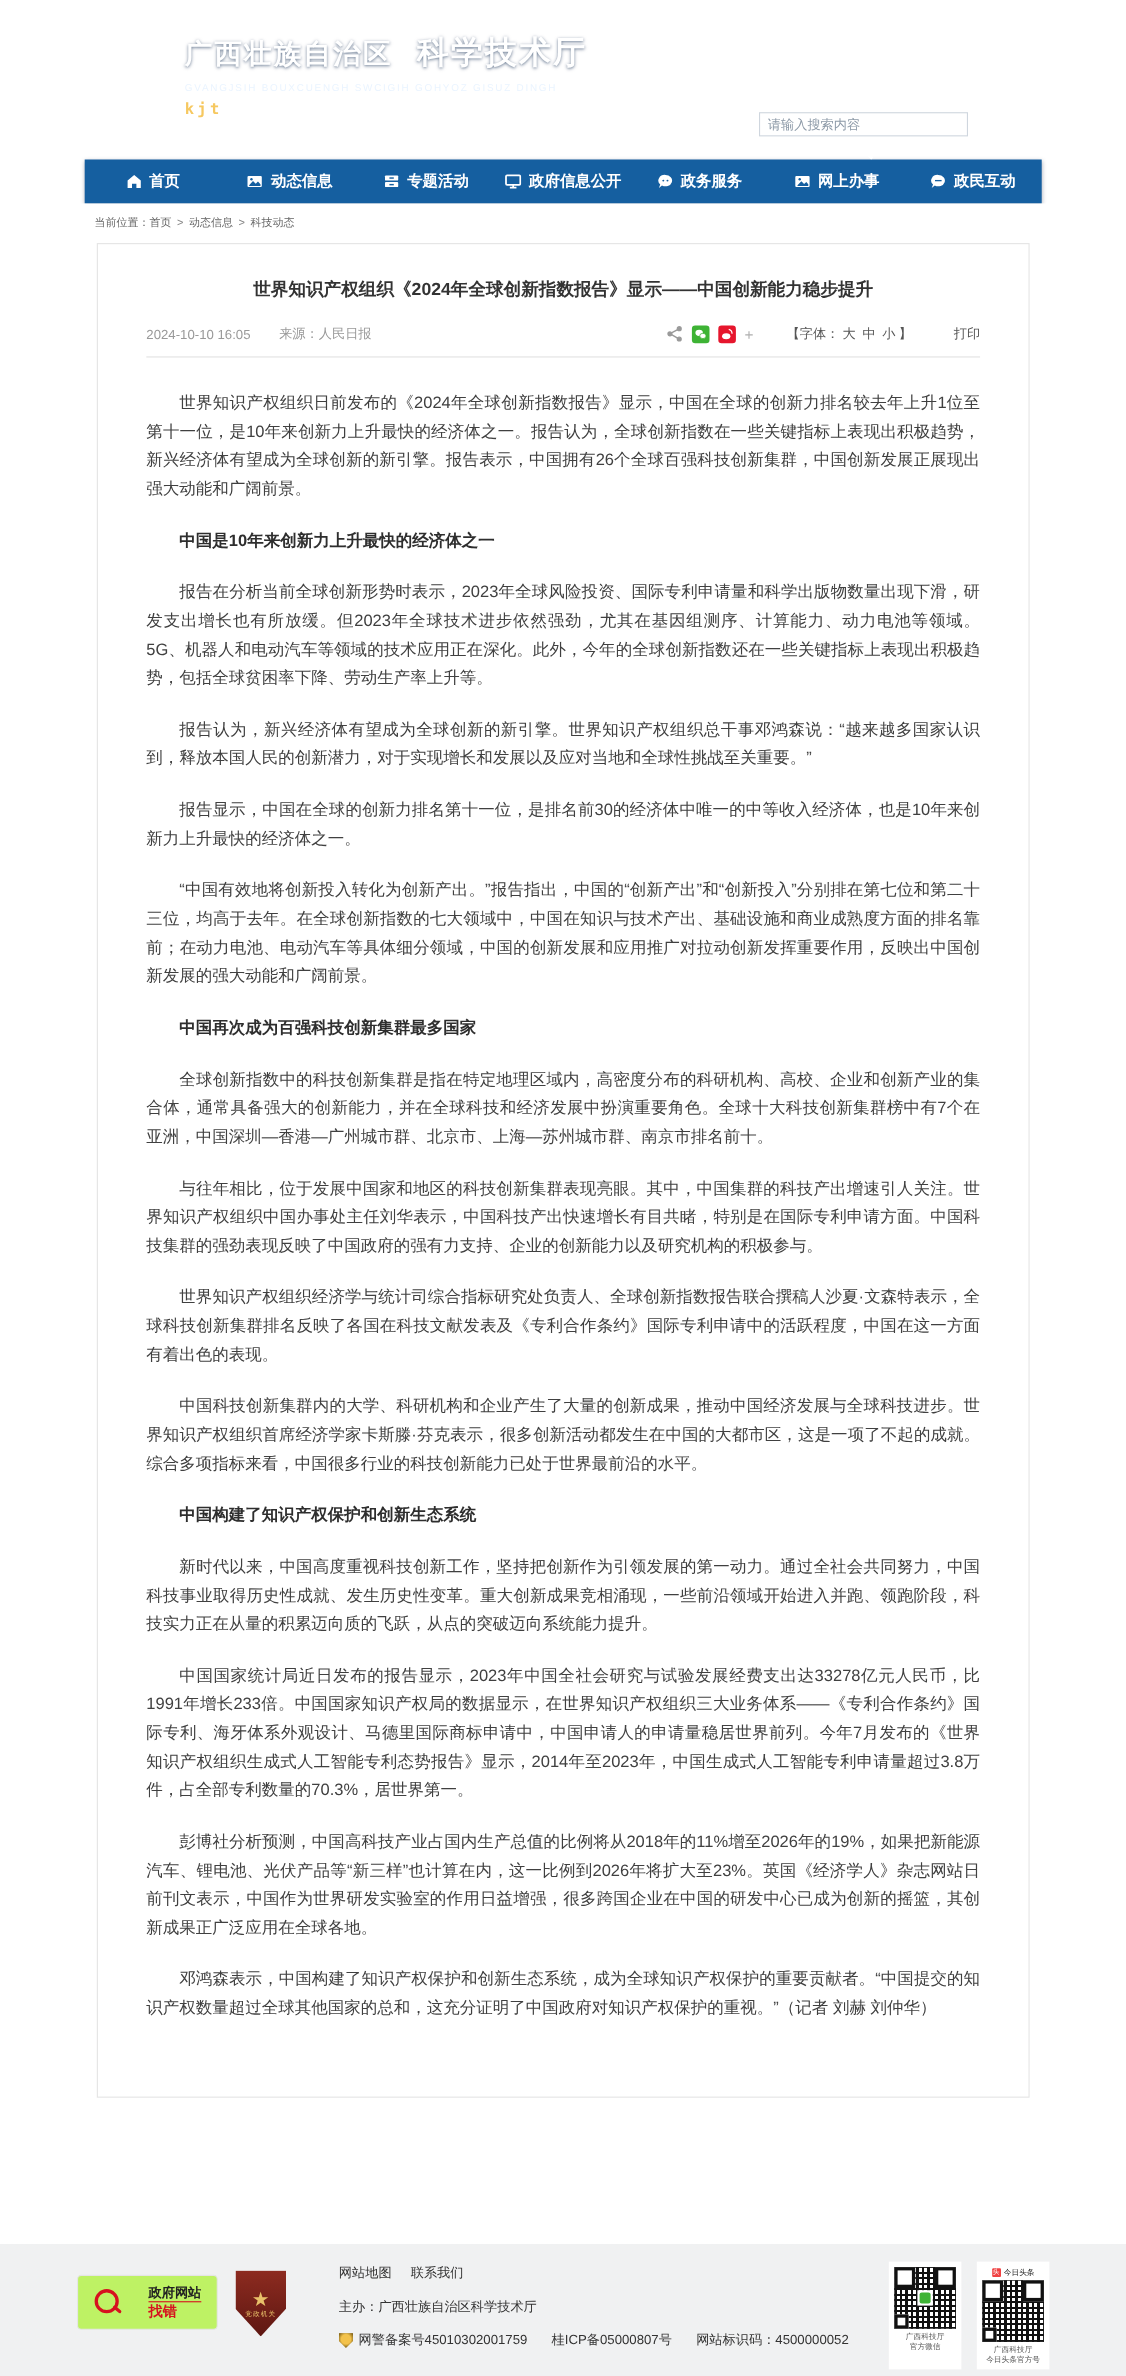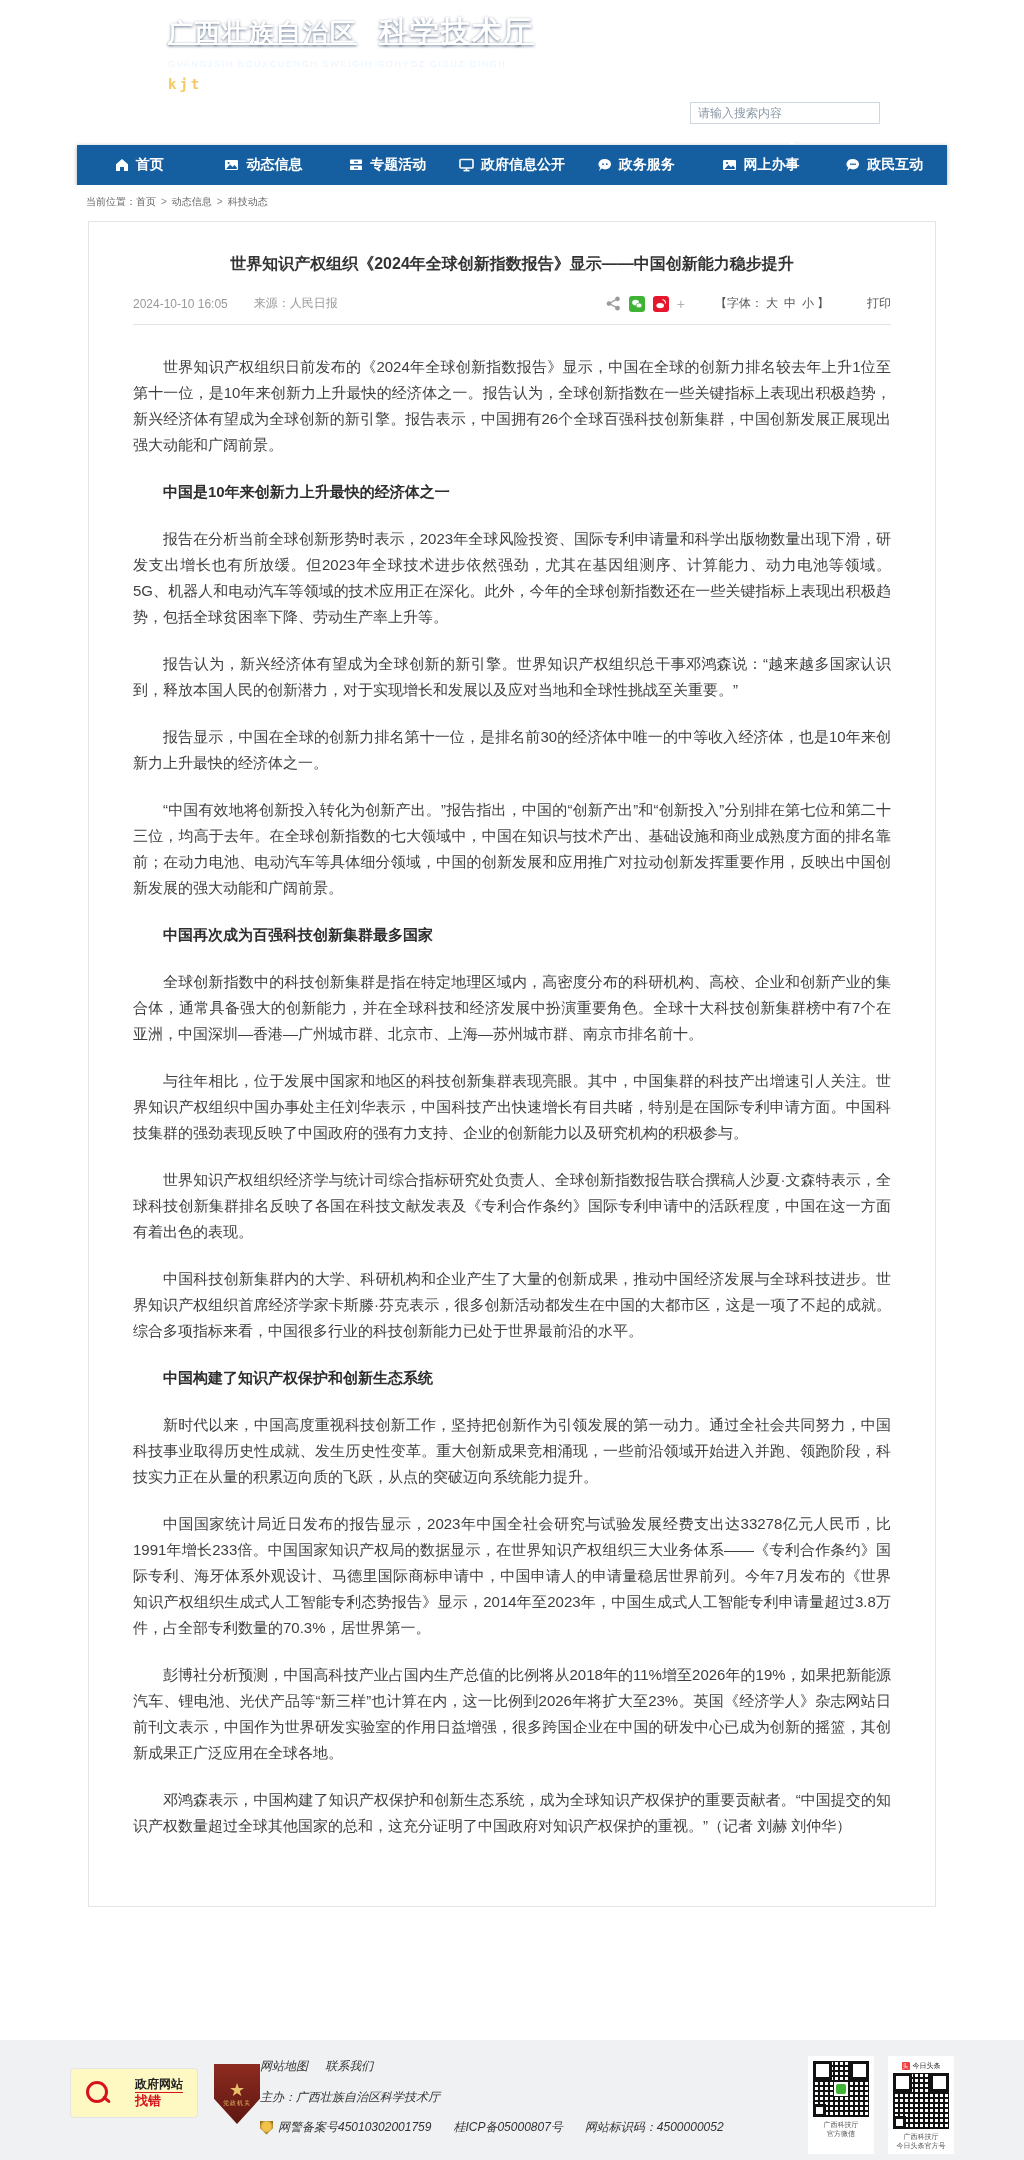--- a/index.html
+++ b/index.html
@@ -12,21 +12,21 @@
   .banner-bg::before { content:""; position:absolute; inset:0;
     background:repeating-linear-gradient(115deg, rgba(255,255,255,0.07) 0 2px, transparent 2px 26px),
                repeating-linear-gradient(65deg, rgba(120,200,255,0.10) 0 3px, transparent 3px 40px); }
   .banner-bg::after { content:""; position:absolute; left:0; top:145px; width:1024px; height:105px;
     background:linear-gradient(180deg, rgba(255,255,255,0) 0%, rgba(255,255,255,0.55) 55%, #ffffff 100%); }
   .bridge { position:absolute; top:0; left:0; }
 
   .content { position:relative; z-index:2; }
   .hero { height:145px; position:relative; }
   .logo { position:absolute; left:84px; top:22px; }
-  .brand { position:absolute; left:168px; top:12px; color:#fff;text-decoration:underline; }
+  .brand { position:absolute; left:168px; top:28px; color:#fff; }
   .brand-row { display:flex; align-items:center; }
   .brand-region { font-size:25px; font-weight:bold; letter-spacing:2px; text-shadow:0 1px 3px rgba(0,30,70,.6); }
   .brand-div { width:2px; height:26px; background:rgba(255,255,255,.85); margin:0 10px; }
   .brand-dept { font-size:29px; font-weight:bold; letter-spacing:2px; text-shadow:0 1px 3px rgba(0,30,70,.6); }
   .brand-zhuang { font-size:9px; letter-spacing:1.6px; margin-top:7px; color:#eaf4ff; }
   .brand-url { font-size:14px; font-weight:bold; letter-spacing:3px; margin-top:7px; font-family:"DejaVu Sans Mono",monospace; }
   .brand-url .kjt { color:#f6c860; }
   .brand-url .rest { color:#fff; }
   .search-box { position:absolute; left:690px; top:102px; display:flex; align-items:center;flex-direction:column; }
   .search-input { width:190px; height:22px; border:1px solid #cfd6de; background:#fff; font-size:12px; padding:0 7px; color:#333; outline:none; }
@@ -55,31 +55,31 @@
   .font-ctl a { color:#555; text-decoration:none; margin:0 3px; cursor:pointer; }
   .print { color:#555; margin-left:30px; text-decoration:none; cursor:pointer; }
   .article-body { padding-top:8px; }
   .article-body p { font-size:15px; color:#404040; line-height:26px; text-indent:2em; margin:21px 0; text-align:justify; }
   .article-body p.sub-head { font-weight:bold; color:#2e2e2e; }
 
   
   .main-area { height:2040px; overflow:hidden; background:#fff; }
   .footer { height:120px; background:#f0f1f2; }
   .footer-in { width:884px; margin:0 auto; padding-top:16px; display:flex; align-items:flex-start; }
-  .badge-find { width:128px; height:50px; background:#fef9c3; border:1px solid #e5e5e5; border-radius:4px; display:flex; align-items:center; justify-content:center; gap:24px; cursor:pointer; margin-top:12px; }
+  .badge-find { width:128px; height:50px; background:#bef264; border:1px solid #e5e5e5; border-radius:4px; display:flex; align-items:center; justify-content:center; gap:24px; cursor:pointer; margin-top:12px; }
   .find-ico { width:26px; height:26px; position:relative; }
   .find-ico::before { content:""; position:absolute; left:1px; top:1px; width:16px; height:16px; border:3px solid #d6121f; border-radius:50%; }
   .find-ico::after { content:""; position:absolute; left:17px; top:18px; width:9px; height:3px; background:#d6121f; transform:rotate(40deg); border-radius:2px; }
   .find-txt { line-height:1.25; }
   .find-l1 { font-size:12px; font-weight:bold; color:#222; }
   .find-l2 { font-size:13px; font-weight:bold; color:#d6121f; border-top:1px solid #d6121f; }
   .emblem { width:46px; height:60px; margin:8px 0 0 16px; background:linear-gradient(180deg,#8d2b20,#5e1712); clip-path:polygon(0 0,100% 0,100% 58%,50% 100%,0 58%); display:flex; flex-direction:column; align-items:center; justify-content:center; color:#e8c06a; }
   .emblem-star { font-size:18px; line-height:1; }
   .emblem-cap { font-size:6px; letter-spacing:1px; }
-  .foot-mid { font-size:12px; color:#333;font-style:italic; }
+  .foot-mid { margin-left:48px; font-size:12px; color:#333; }
   .foot-links { margin-top:2px; }
   .foot-links a { color:#333; text-decoration:none; margin-right:14px; cursor:pointer; }
   .foot-host { margin-top:14px; }
   .foot-rec { margin-top:13px; display:flex; align-items:center; white-space:nowrap;text-align:right; }
   .police-ico { width:13px; height:14px; background:radial-gradient(circle at 50% 40%, #f3c24b 0 40%, #8a6a1d 70%); clip-path:polygon(0 0,100% 0,100% 55%,50% 100%,0 55%); margin-right:5px; }
   .foot-rec span { margin-right:22px; }
   .qr-zone { margin-left:auto; display:flex; gap:14px; }
   .qr-card { background:#fff; padding:5px 5px 3px; text-align:center; }
   .qr-head { display:flex; align-items:center; justify-content:center; gap:3px; font-size:7px; color:#222; margin-bottom:2px; }
   .qr-head .tt { width:8px; height:8px; background:#f04142; color:#fff; font-size:6px; line-height:8px; border-radius:1px; }

